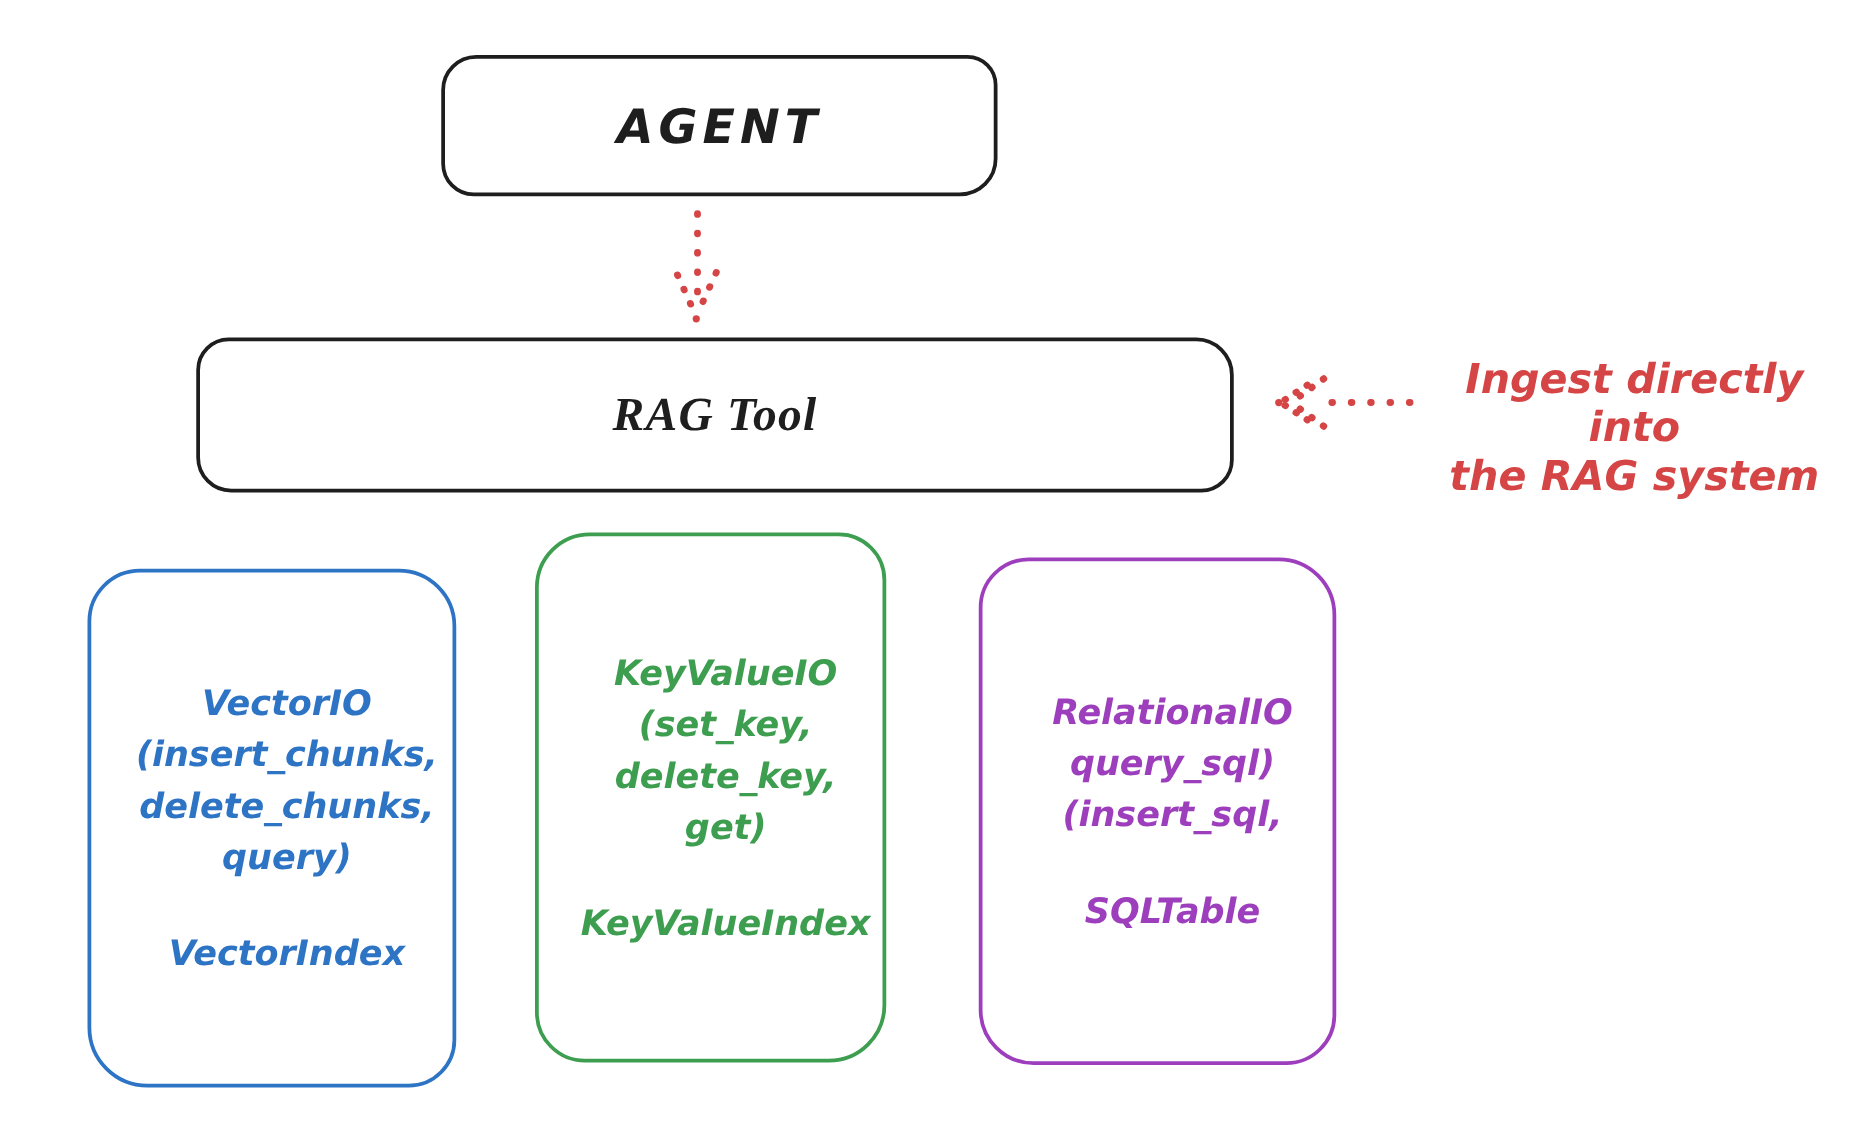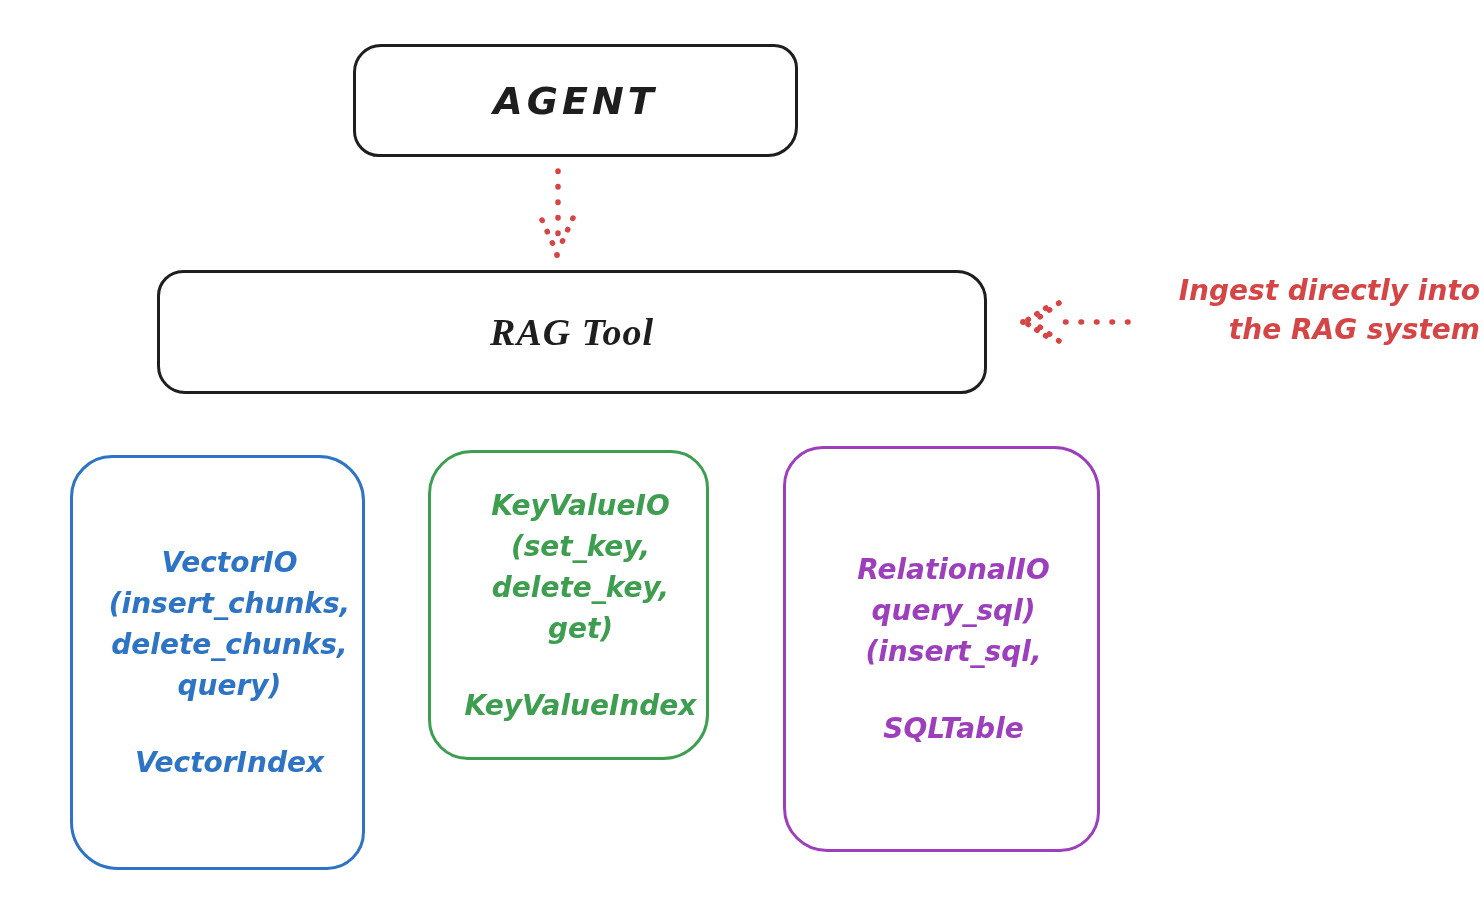--- a/index.html
+++ b/index.html
@@ -47,35 +47,35 @@
     line-height: 41px;
     padding-left: 24px;
   }
   .io-box .index-label { margin-top: 36px; }
   .io-box.blue {
     left: 70px; top: 455px; width: 295px; height: 415px;
     color: #2e74c4; border-color: #2e74c4;
     border-radius: 42px 46px 38px 48px;
   }
   .io-box.green {
-    left: 428px; top: 450px; width: 281px; height: 310px;
+    left: 428px; top: 426px; width: 281px; height: 424px;
     color: #3d9e50; border-color: #3d9e50;
     border-radius: 44px 38px 46px 40px;
   }
   .io-box.purple {
-    left: 783px; top: 446px; width: 317px; height: 406px;
+    left: 783px; top: 446px; width: 286px; height: 406px;
     color: #9d3fbd; border-color: #9d3fbd;
     border-radius: 40px 46px 40px 44px;
   }
   .annotation {
     position: absolute;
-    left: 1135px; top: 271px; width: 345px;
-    text-align: right;
+    left: 1135px; top: 283px; width: 345px;
+    text-align: center;
     color: #d64545;
-    font-size: 28px;
+    font-size: 33px;
     line-height: 39px;
   }
   svg.overlay {
     position: absolute;
     left: 0; top: 0;
     width: 1484px; height: 910px;
     pointer-events: none;
   }
   .arrow-stroke {
     stroke: #d64545;

